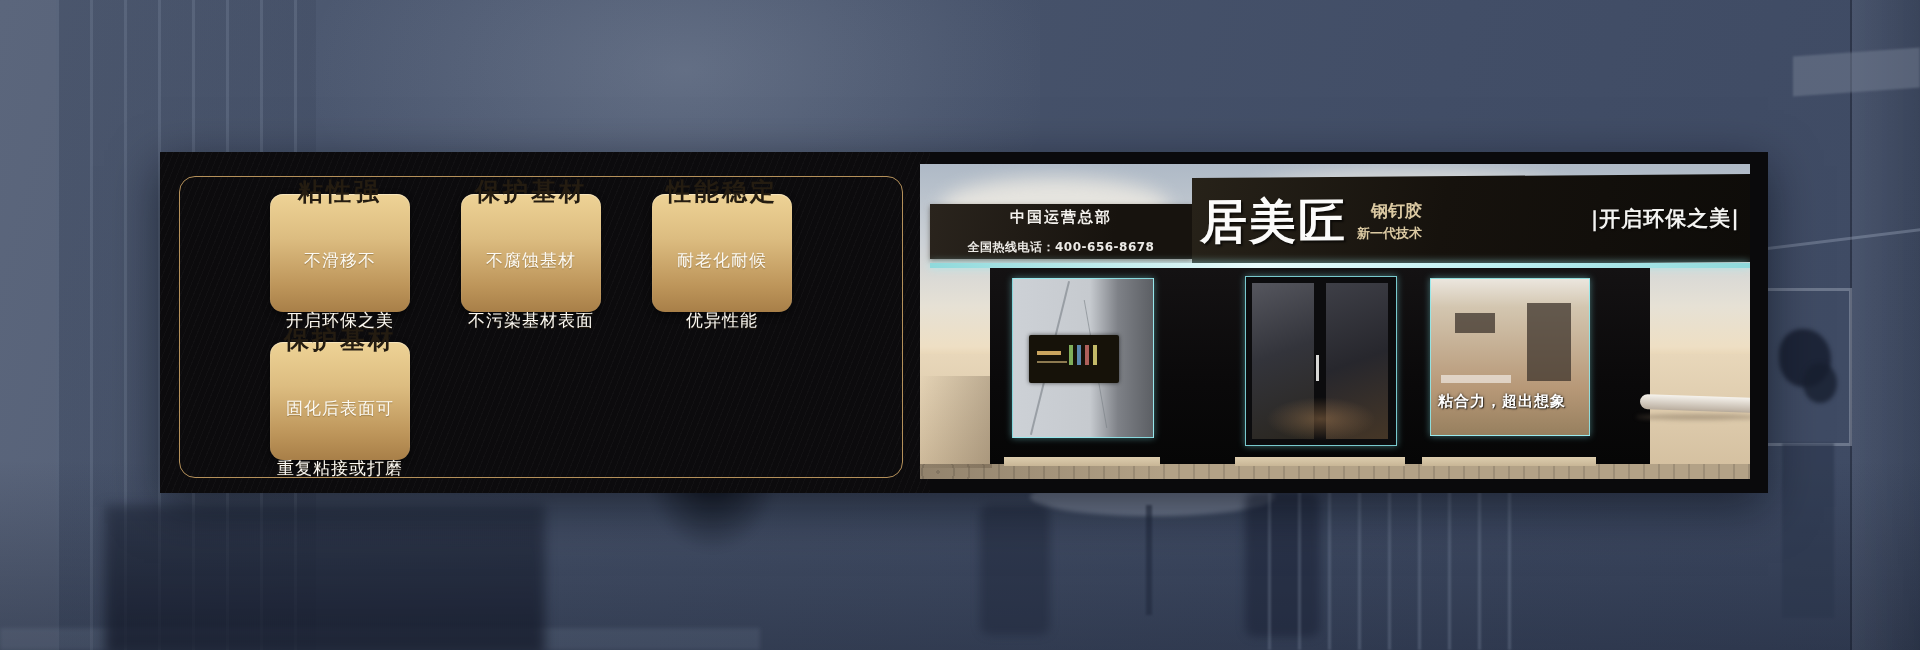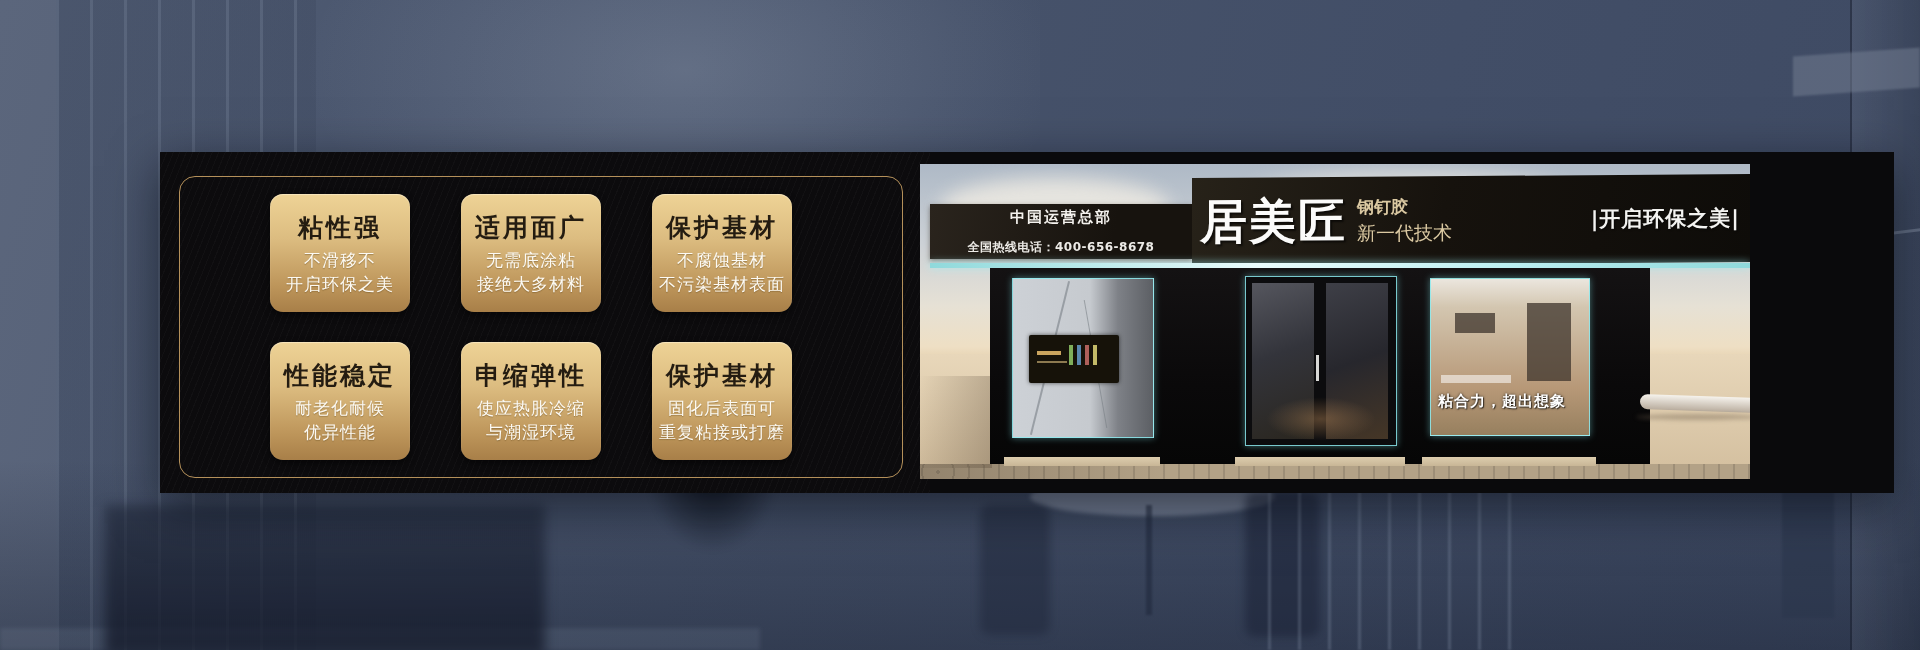--- a/index.html
+++ b/index.html
@@ -37,36 +37,36 @@
     transform:skewY(-4deg);filter:blur(1px);}
   .bg-frame{left:1762px;top:288px;width:84px;height:152px;border:3px solid rgba(226,233,243,.28);
     background:rgba(62,74,98,.25);}
   .bg-plant{left:14px;top:38px;width:52px;height:58px;border-radius:45% 55% 50% 50%;
     background:rgba(24,31,48,.85);filter:blur(2px);}
   .bg-plant2{left:38px;top:72px;width:34px;height:40px;border-radius:50%;
     background:rgba(24,31,48,.8);filter:blur(2px);}
   .bg-pedestal{left:1782px;top:443px;width:52px;height:175px;background:rgba(42,52,74,.55);filter:blur(1px);}
 
   
-  .screen{left:160px;top:152px;width:1734px;height:341px;background:#0a0a0c;
-    box-shadow:0 14px 46px rgba(4,7,14,.55);z-index:5;}
+  .screen{left:160px;top:152px;width:1608px;height:341px;background:#0a0a0c;
+    box-shadow:0 14px 46px rgba(4,7,14,.55);z-index:5;text-align:right;}
 
   
   .left-panel{left:0;top:0;width:770px;height:341px;background:#0c0b0d;overflow:hidden;}
   .panel-texture{inset:0;
     background:repeating-linear-gradient(112deg,rgba(255,255,255,.025) 0 1px,transparent 1px 6px);}
   .gold-border{left:19px;top:24px;width:722px;height:300px;border:1px solid #b4905a;border-radius:16px;}
   .cards{left:110px;top:42px;display:grid;grid-template-columns:repeat(3,140px);gap:30px 51px;}
   .card{width:140px;height:118px;border-radius:13px;
     background:linear-gradient(180deg,#eed396 0%,#dcbc80 38%,#bd955a 78%,#a87f48 100%);
     box-shadow:inset 0 1px 1px rgba(255,246,222,.55),0 3px 7px rgba(0,0,0,.5);
     display:flex;flex-direction:column;align-items:center;justify-content:center;gap:3px;}
   .card-title{font-size:25px;font-weight:bold;color:#241c11;letter-spacing:3px;margin-bottom:3px;}
   .card-line{font-size:17px;color:#fcfaf4;letter-spacing:1px;line-height:1.25;
-    text-shadow:0 1px 1px rgba(92,68,24,.4);}
+    text-shadow:0 1px 1px rgba(92,68,24,.4);margin-top:36px;}
 
   
   .photo{left:760px;top:12px;width:830px;height:315px;overflow:hidden;
     background:linear-gradient(180deg,#aeb9c6 0%,#ccd1d6 25%,#e6e1d5 45%,#eedfc4 58%,#e7d3b1 62%,#e2cda9 64%);}
   .cloud{border-radius:50%;background:#f4efe5;filter:blur(9px);}
   .cloud.c1{left:20px;top:14px;width:230px;height:58px;opacity:.75;}
   .cloud.c2{left:330px;top:6px;width:320px;height:52px;opacity:.55;}
   .cloud.c3{left:660px;top:26px;width:170px;height:42px;opacity:.45;}
   .sand{left:0;top:190px;width:100%;height:110px;
     background:linear-gradient(180deg,#e8d7ba,#d5c1a1);}
@@ -84,21 +84,21 @@
   .hq-line1{font-size:15px;font-weight:bold;color:#f4f2ee;letter-spacing:2px;}
   .hq-line2{font-size:12px;font-weight:bold;color:#eceae6;margin-top:12px;letter-spacing:.5px;}
   .fascia-right{left:272px;top:12px;width:558px;height:88px;
     background:linear-gradient(100deg,#272219 0%,#16120d 45%,#0e0c09 100%);
     display:flex;align-items:center;padding:0 10px 0 8px;box-sizing:border-box;
     transform:skewY(-.4deg);}
   .brand-name{font-size:47px;font-weight:bold;color:#fbfbfa;letter-spacing:2px;
     text-shadow:2px 2px 2px rgba(0,0,0,.6);}
   .brand-sub{margin-left:10px;display:flex;flex-direction:column;gap:2px;}
   .brand-product{font-size:17px;font-weight:bold;color:#dbc9a2;}
-  .brand-tagline{font-size:19px;font-weight:normal;color:#dbc9a2;}
+  .brand-tagline{font-size:13px;font-weight:bold;color:#dbc9a2;}
   .eco-slogan{margin-left:auto;font-size:21px;font-weight:bold;color:#f3f3f1;letter-spacing:1px;
     text-shadow:1px 1px 2px rgba(0,0,0,.6);}
   .led-strip{left:10px;width:820px;top:99px;height:5px;
     background:linear-gradient(90deg,#8fd9db,#eafcfc 40%,#bdf0f2 70%,#8fd9db);
     box-shadow:0 0 9px rgba(160,240,244,.8);}
 
   
   .store-body{left:70px;top:104px;width:660px;height:196px;
     background:linear-gradient(180deg,#141213 0%,#0a090a 60%,#060606 100%);}
   .bay{border:1px solid rgba(140,235,240,.85);box-shadow:0 0 7px rgba(130,230,235,.45);text-decoration:underline;}
@@ -169,43 +169,33 @@
       <div class="abs panel-texture"></div>
       <div class="abs gold-border"></div>
       <div class="abs cards">
 
         <div class="card">
           <span class="card-title">粘性强</span>
           <span class="card-line">不滑移不</span>
           <span class="card-line">开启环保之美</span>
         </div>
 
-        <div class="card">
-          <span class="card-title">适用面广</span>
-          <span class="card-line">无需底涂粘</span>
-          <span class="card-line">接绝大多材料</span>
-        </div>
 
         <div class="card">
           <span class="card-title">保护基材</span>
           <span class="card-line">不腐蚀基材</span>
           <span class="card-line">不污染基材表面</span>
         </div>
 
         <div class="card">
           <span class="card-title">性能稳定</span>
           <span class="card-line">耐老化耐候</span>
           <span class="card-line">优异性能</span>
         </div>
 
-        <div class="card">
-          <span class="card-title">申缩弹性</span>
-          <span class="card-line">使应热胀冷缩</span>
-          <span class="card-line">与潮湿环境</span>
-        </div>
 
         <div class="card">
           <span class="card-title">保护基材</span>
           <span class="card-line">固化后表面可</span>
           <span class="card-line">重复粘接或打磨</span>
         </div>
 
       </div>
     </div>
 

